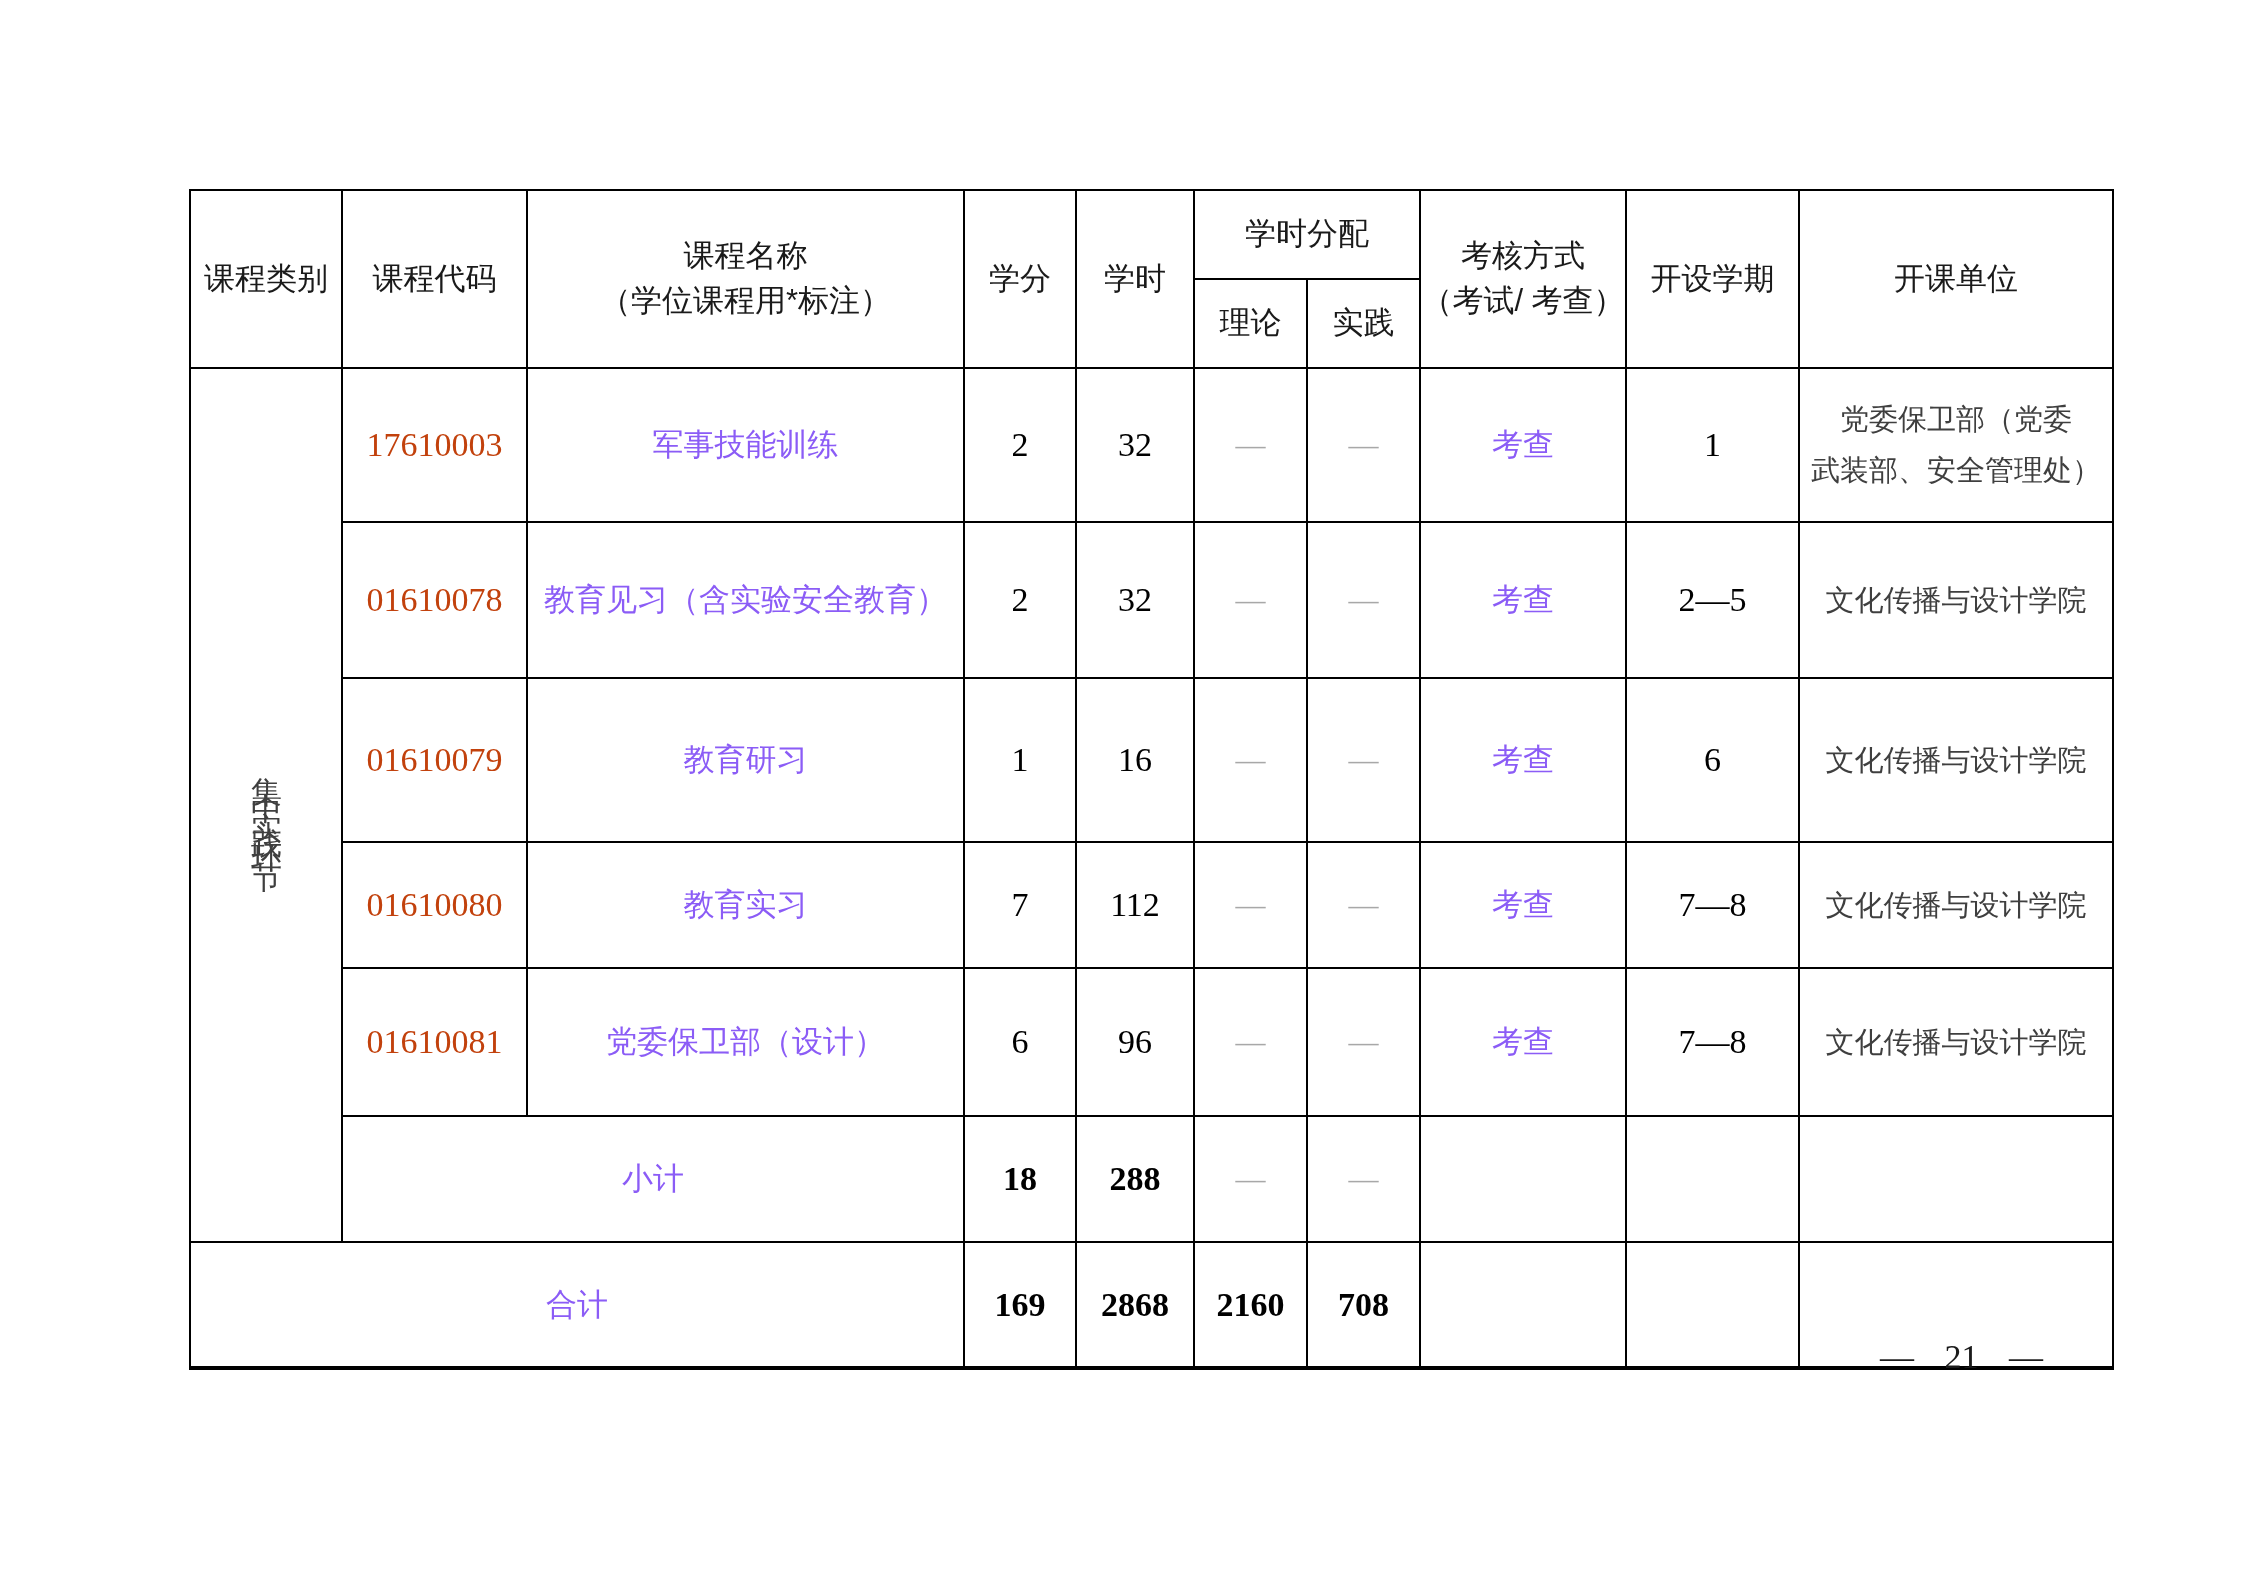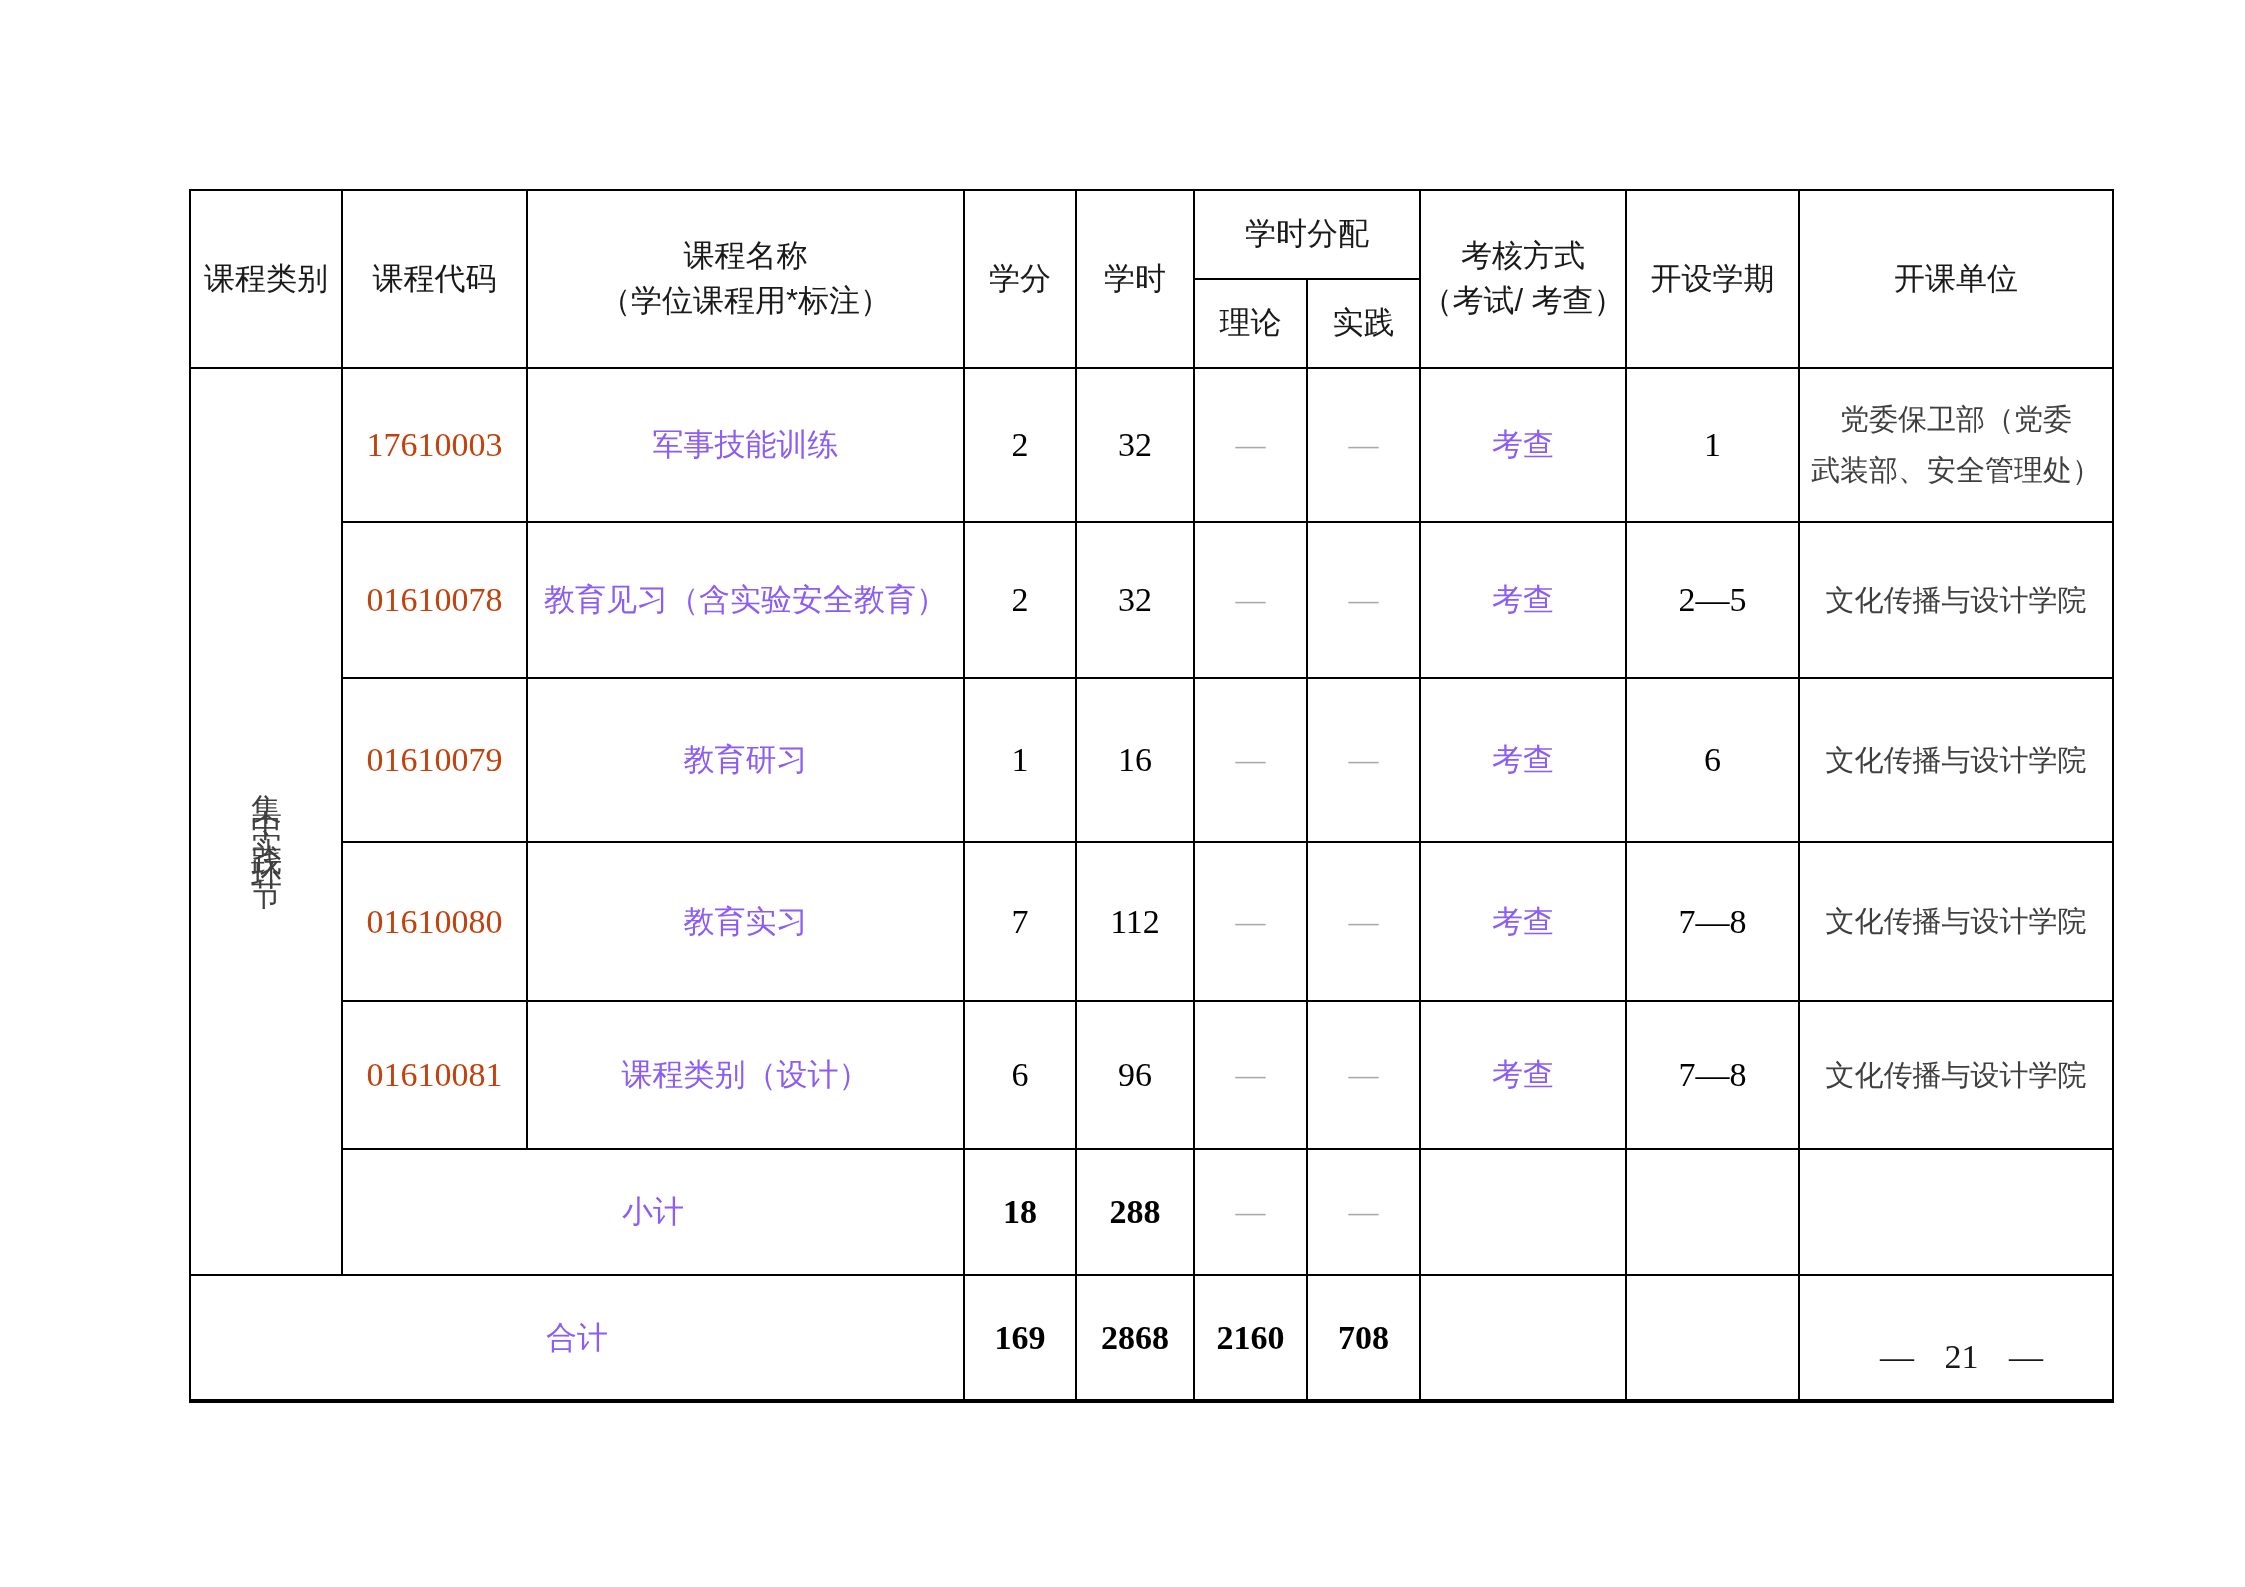--- a/index.html
+++ b/index.html
@@ -24,21 +24,21 @@
     vertical-align:middle;
     padding:0;
     overflow:hidden;
   }
   
   tr.h-hdr1{height:89px}
   tr.h-hdr2{height:89px}
   tr.h-r1{height:154px}
   tr.h-r2{height:156px}
   tr.h-r3{height:164px}
-  tr.h-r4{height:159px}
+  tr.h-r4{height:126px}
   tr.h-r5{height:148px}
   tr.h-sub{height:126px}
   tr.h-tot{height:126px}
   
   .hdr{
     font-family:"Liberation Sans", sans-serif;
     font-size:31px;color:#1a1a1a;font-weight:500;
     line-height:1.45;
   }
   .two-line{white-space:pre-line;margin-top:13px;}
@@ -171,21 +171,21 @@
       <td class="num">112</td>
       <td class="dash">—</td>
       <td class="dash">—</td>
       <td class="kai">考查</td>
       <td class="num">7—8</td>
       <td class="kai-sm unit-cell">文化传播与设计学院</td>
     </tr>
 
     <tr class="h-r5">
       <td class="code">01610081</td>
-      <td class="kai">课程类别（设计）</td>
+      <td class="kai">党委保卫部（设计）</td>
       <td class="num">6</td>
       <td class="num">96</td>
       <td class="dash">—</td>
       <td class="dash">—</td>
       <td class="kai">考查</td>
       <td class="num">7—8</td>
       <td class="kai-sm unit-cell">文化传播与设计学院</td>
     </tr>
 
     <tr class="h-sub">

